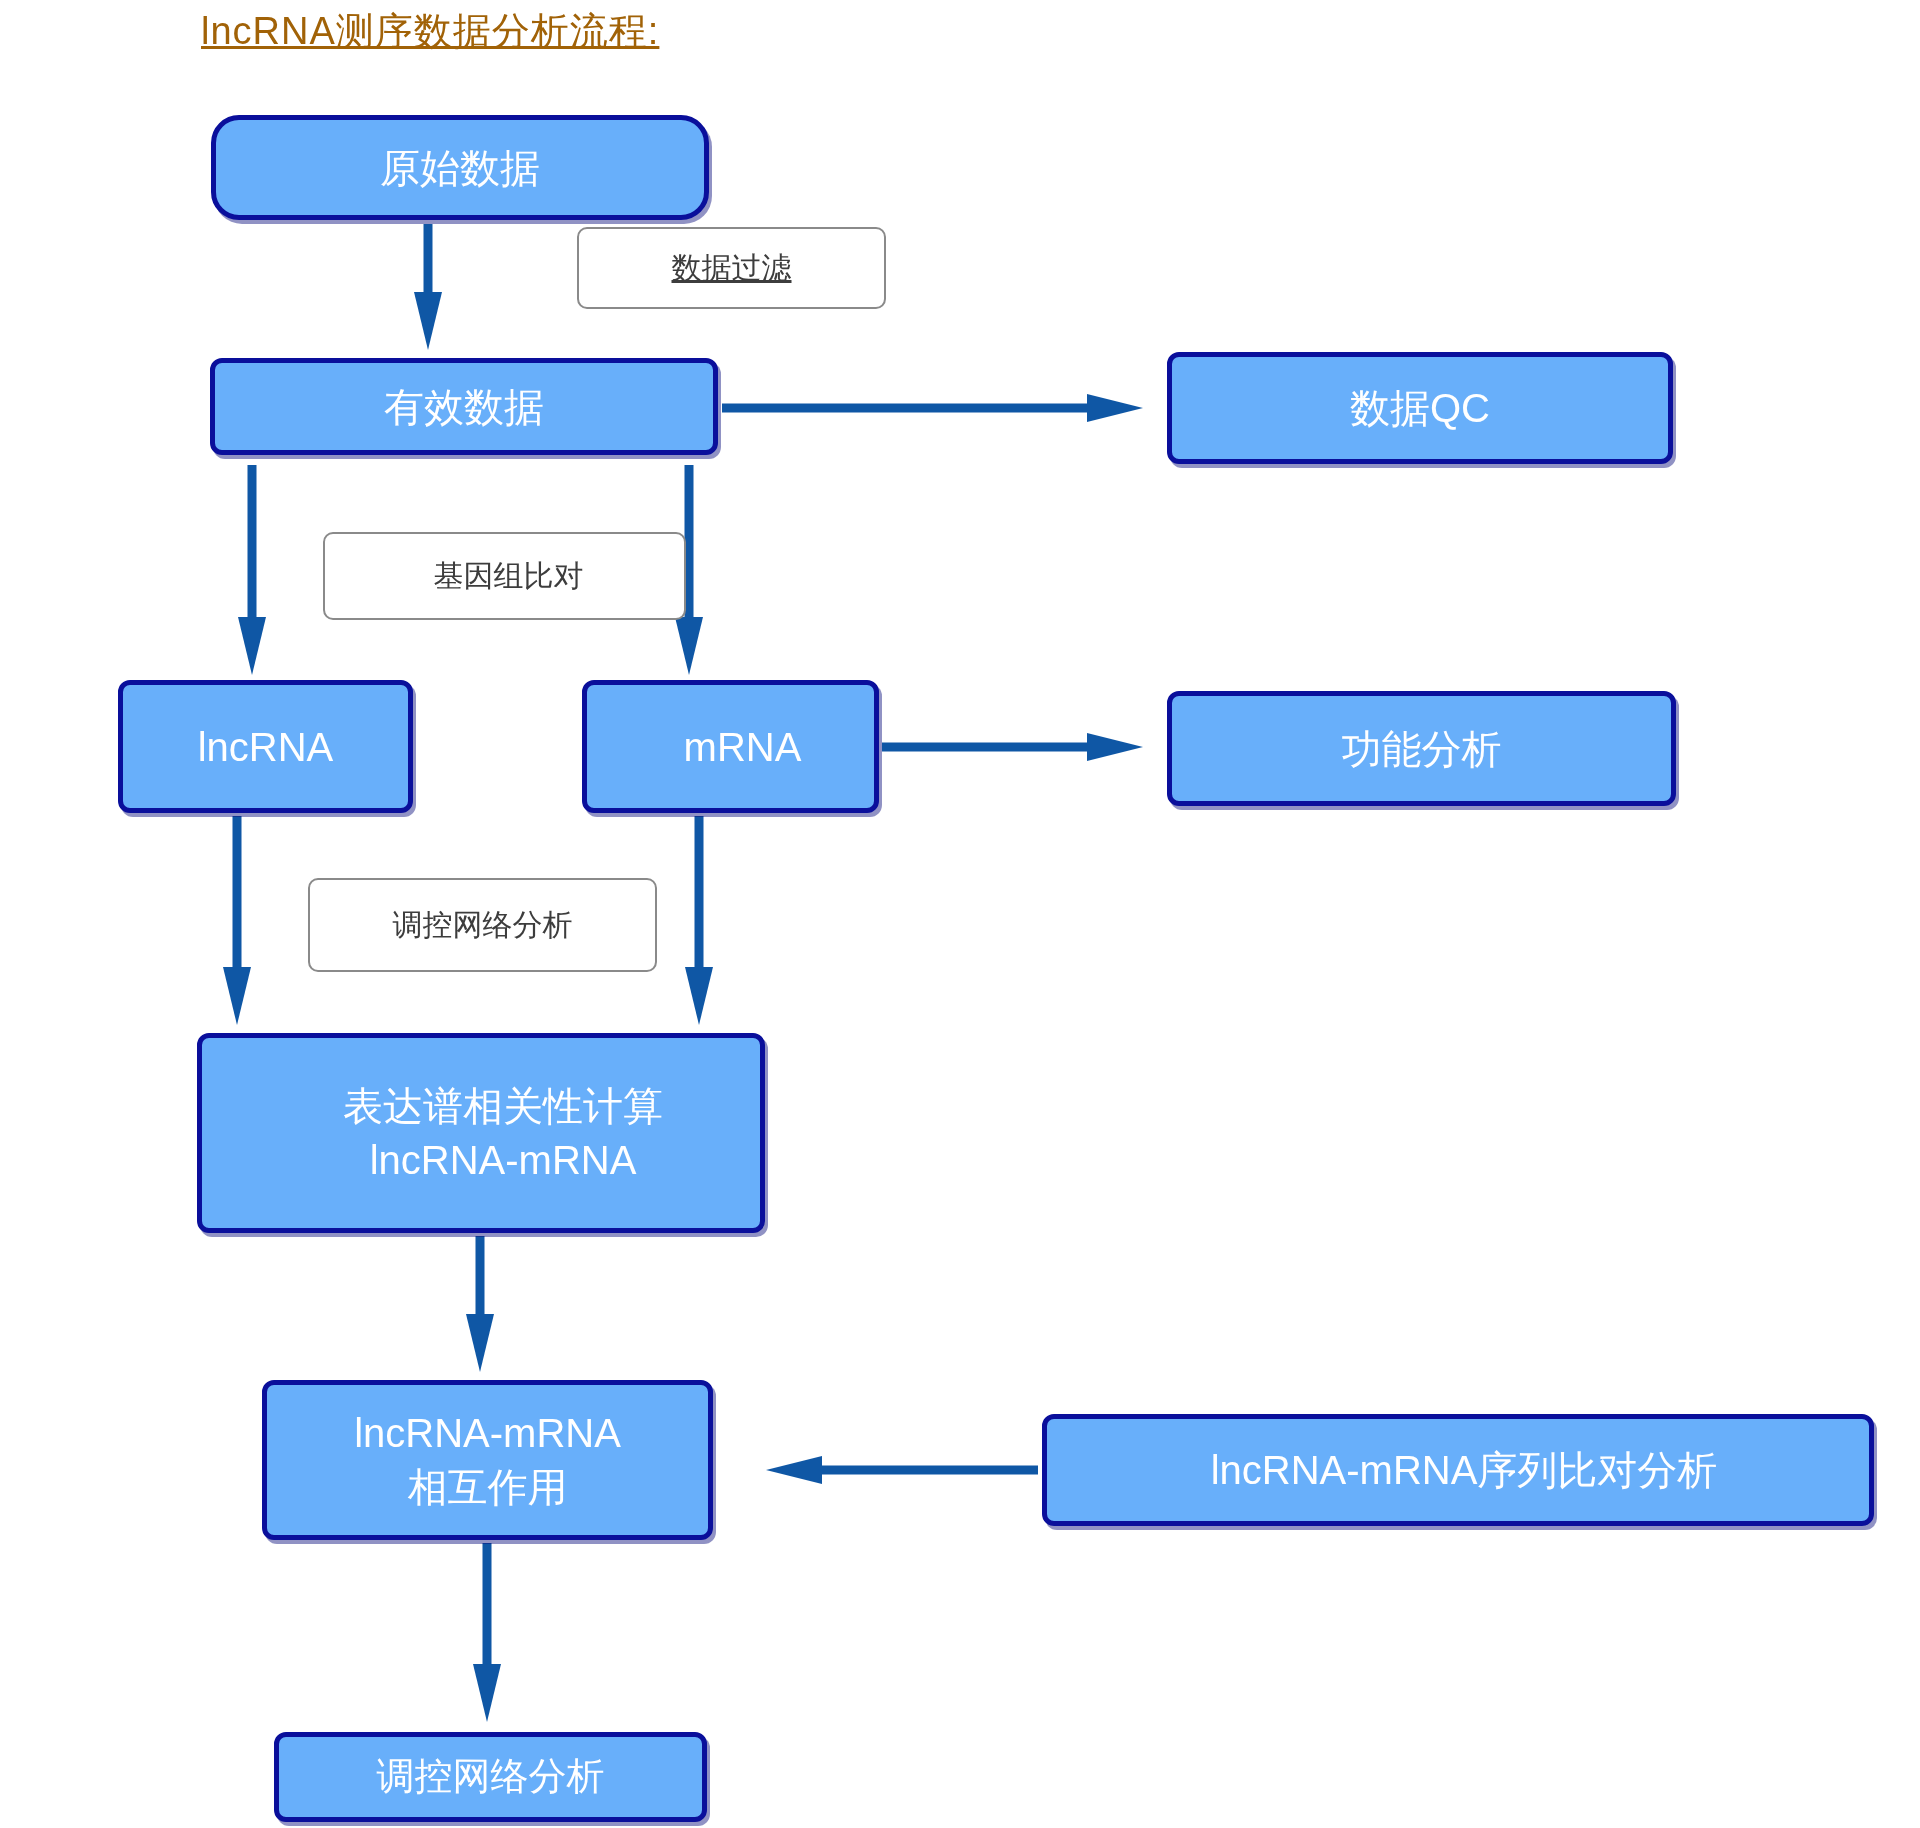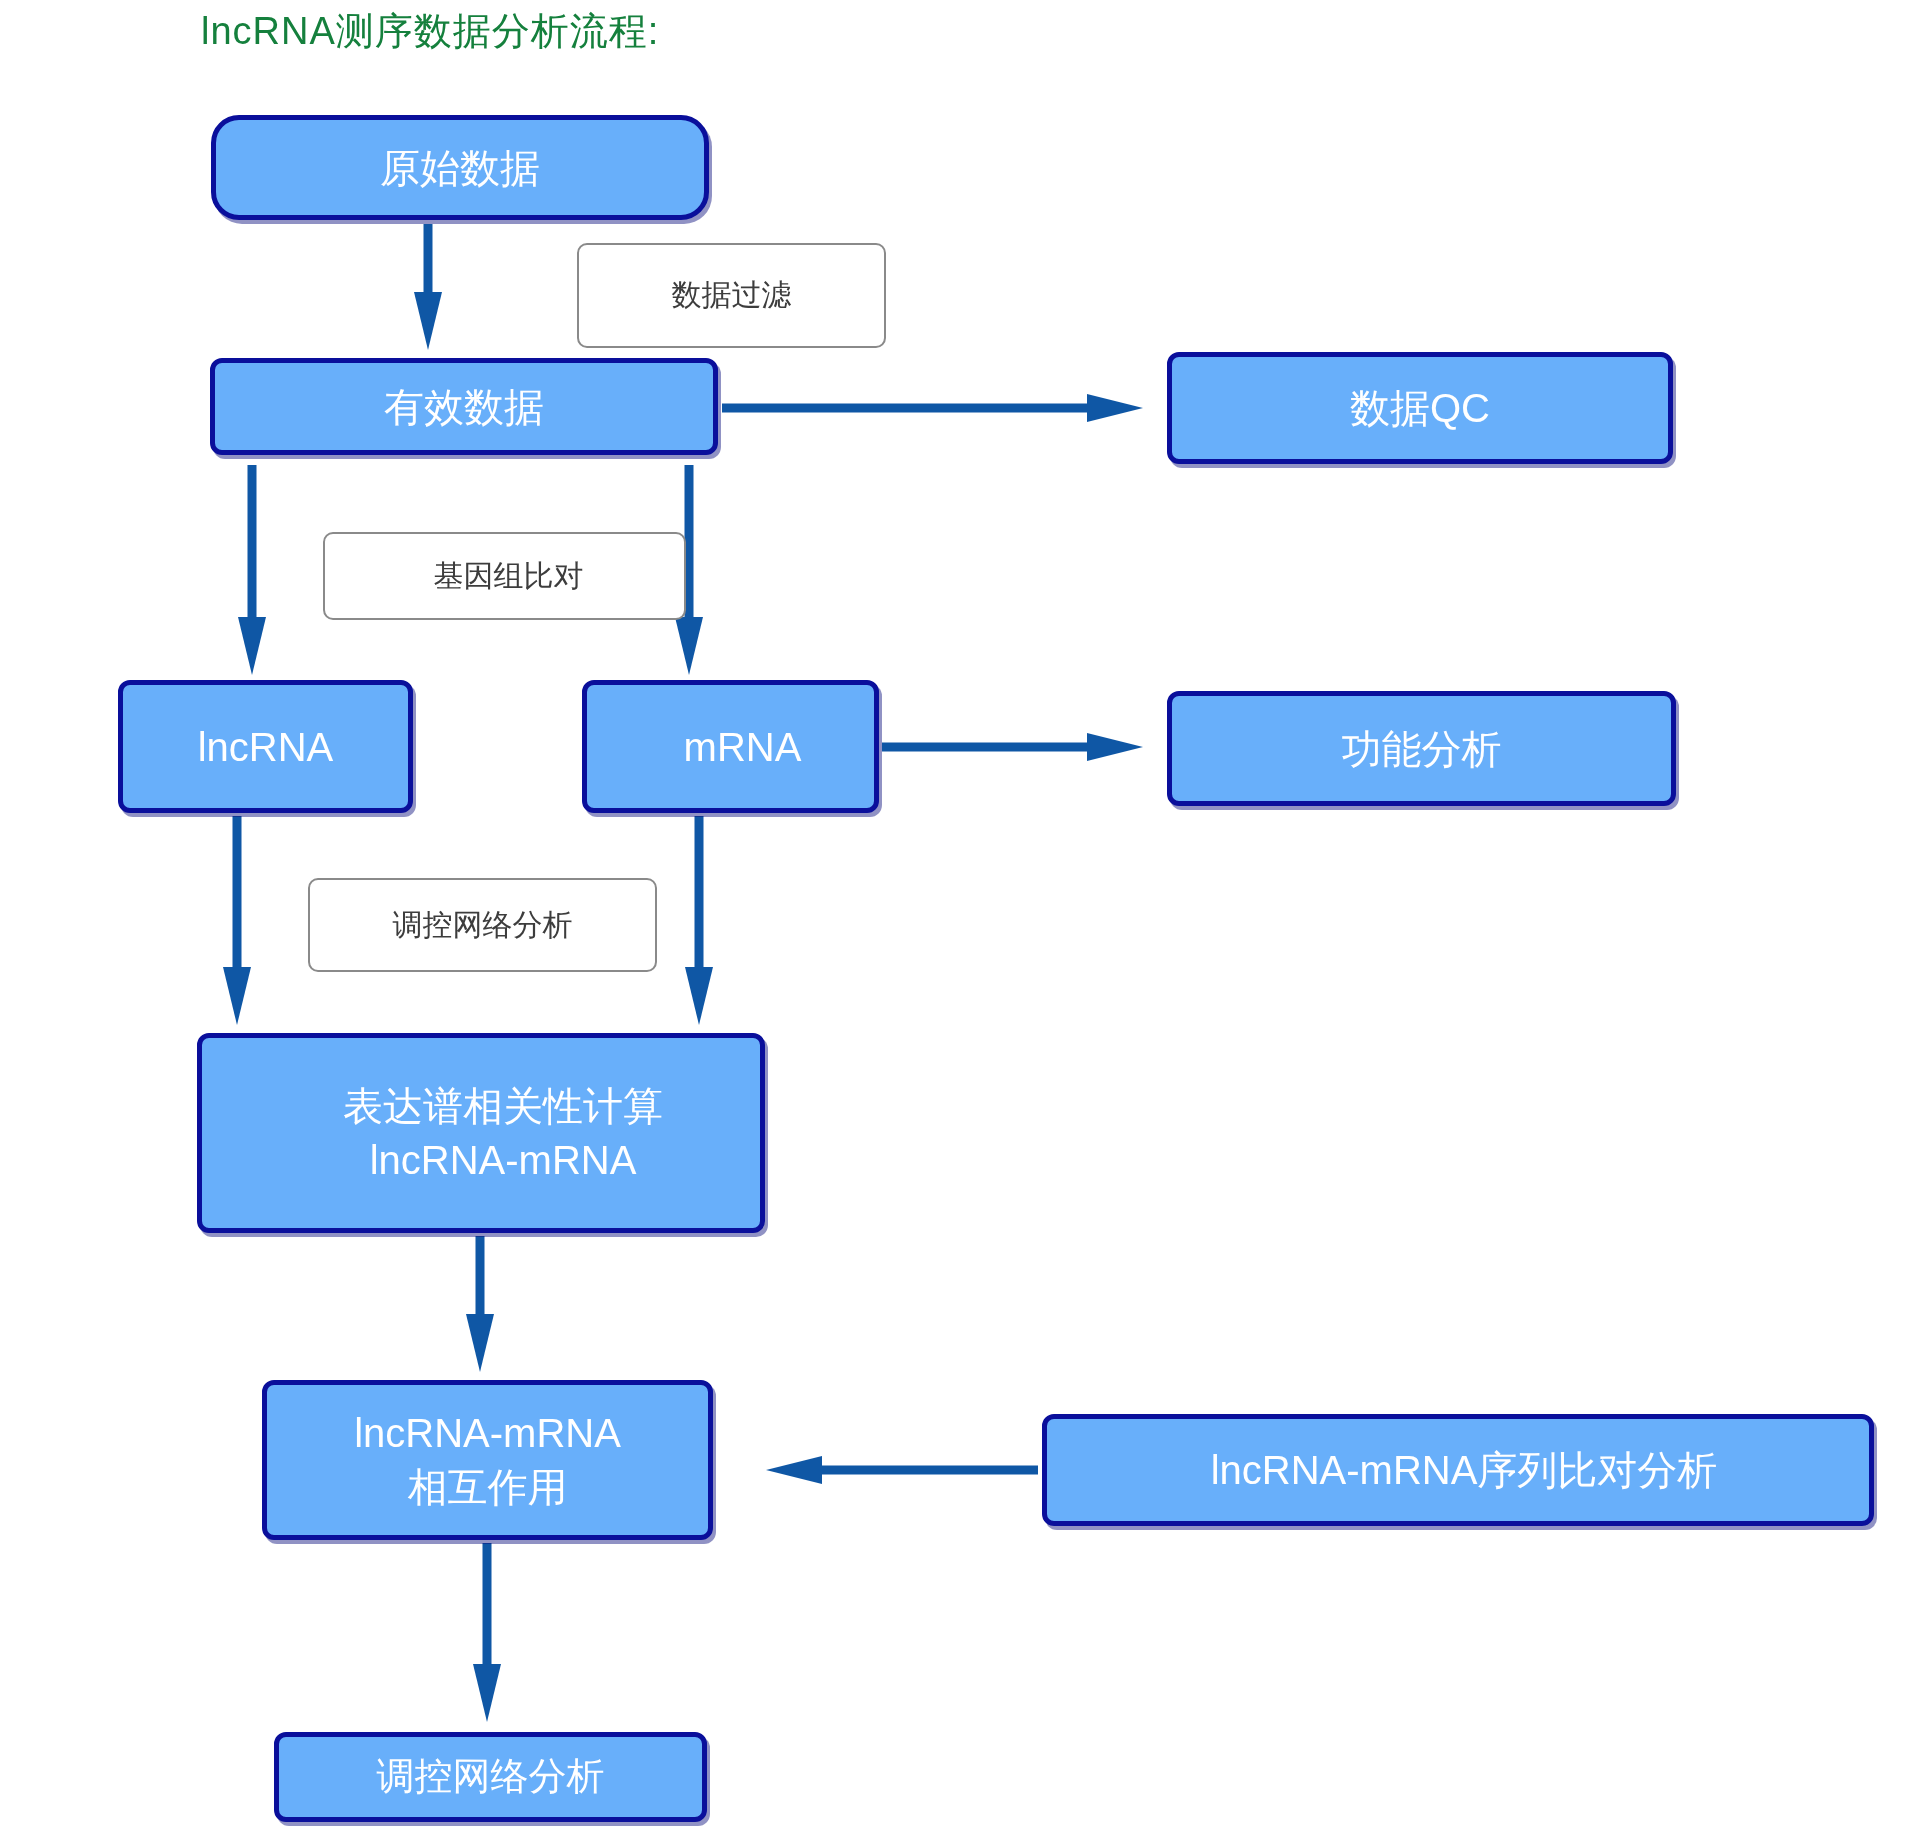--- a/index.html
+++ b/index.html
@@ -60,21 +60,21 @@
   .n-valid  { left: 210px;  top: 358px;  width: 508px; height: 97px; }
   .n-qc     { left: 1167px; top: 352px;  width: 506px; height: 112px; }
   .n-lncrna { left: 118px;  top: 680px;  width: 295px; height: 133px; }
   .n-mrna   { left: 582px;  top: 680px;  width: 297px; height: 133px; padding-left: 24px; }
   .n-func   { left: 1167px; top: 691px;  width: 509px; height: 115px; }
   .n-corr   { left: 197px;  top: 1033px; width: 568px; height: 200px; padding-left: 44px; }
   .n-inter  { left: 262px;  top: 1380px; width: 451px; height: 160px; }
   .n-seq    { left: 1042px; top: 1414px; width: 832px; height: 112px; padding-left: 12px; }
   .n-reg    { left: 274px;  top: 1732px; width: 433px; height: 90px;  font-size: 38px; }
   
-  .l-filter { left: 577px; top: 243px; width: 309px; height: 105px; }
+  .l-filter { left: 577px; top: 227px; width: 309px; height: 82px; text-decoration: underline; }
   .l-genome { left: 323px; top: 532px; width: 363px; height: 88px; padding-left: 8px; }
   .l-diff   { left: 308px; top: 878px; width: 349px; height: 94px; }
 
   #arrow-layer {
     position: absolute;
     left: 0;
     top: 0;
     width: 1920px;
     height: 1828px;
     pointer-events: none;
@@ -85,21 +85,21 @@
   }
   #arrow-layer polygon {
     fill: var(--arrow-color, #0f57a5);
   }
 </style>
 </head>
 <body>
 
 <div id="canvas" style="background: rgb(255, 255, 255);">
 
-  <div id="page-title" style="color: #15803d;">lncRNA测序数据分析流程:</div>
+  <div id="page-title" style="color: #a16207; text-decoration: underline;">lncRNA测序数据分析流程:</div>
 
   <svg id="arrow-layer" viewBox="0 0 1920 1828">
     <g>
       <line x1="428" y1="224" x2="428" y2="300"></line>
       <polygon points="414,292 442,292 428,350"></polygon>
     </g>
     <g>
       <line x1="722" y1="408" x2="1092" y2="408"></line>
       <polygon points="1087,394 1087,422 1143,408"></polygon>
     </g>

